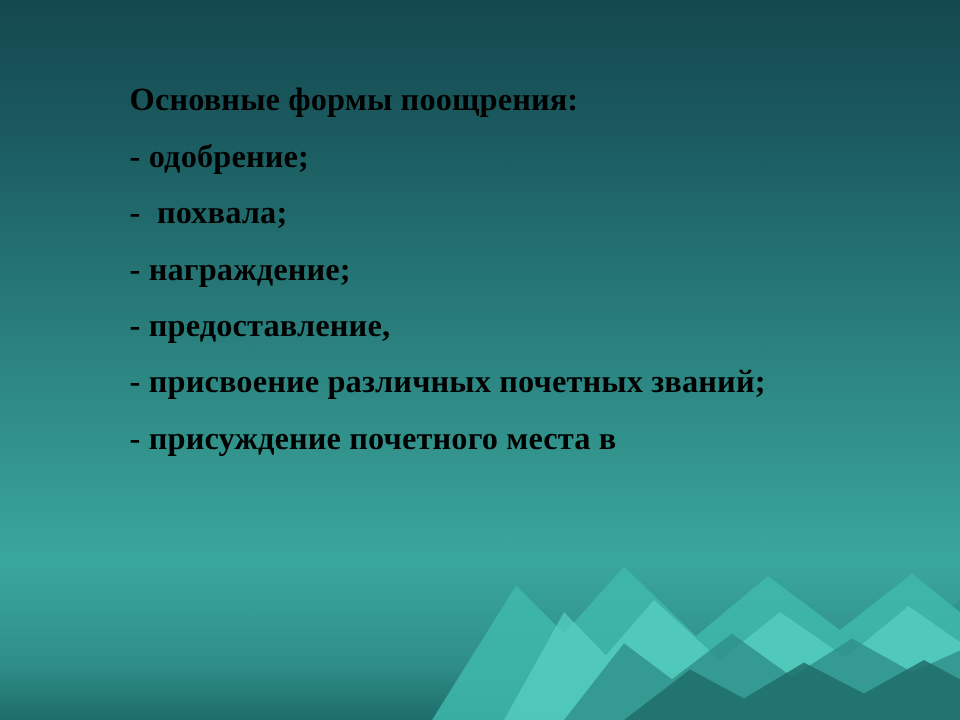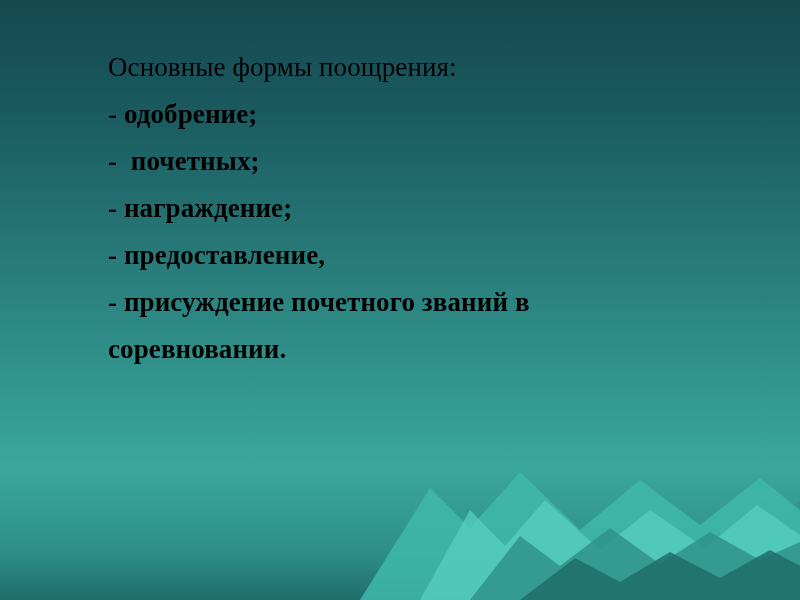--- a/index.html
+++ b/index.html
@@ -36,41 +36,42 @@
   }
   .line {
     color: #000000;
     font-size: 27px;
     line-height: 47px;
     letter-spacing: 0.1px;
     white-space: pre;
     font-weight: bold;
   }
   .line.heading {
-    font-weight: normal;
+    font-weight: bold;
+    margin-top: 16px;
   }
 </style>
 </head>
 <body>
 
 <div id="slide">
 
   <div class="deco-layer">
     <svg width="800" height="240" viewBox="0 0 800 240" xmlns="http://www.w3.org/2000/svg">
       <polygon points="330,240 420,470 800,140 800,240" fill="#2a8f8a" opacity="0.55"></polygon>
       <polygon points="360,240 430,128 470,168 520,112 580,170 640,120 700,165 760,118 800,150 800,240" fill="#3fb8ac" opacity="0.85"></polygon>
       <polygon points="420,240 470,150 505,186 545,140 600,190 650,150 705,188 757,145 800,175 800,240" fill="#57cfc0" opacity="0.75"></polygon>
       <polygon points="470,240 520,176 560,206 610,168 660,204 710,172 760,200 800,182 800,240" fill="#2e8f88" opacity="0.8"></polygon>
       <polygon points="520,240 575,198 620,222 670,192 720,218 770,190 800,206 800,240" fill="#1e6d6b" opacity="0.85"></polygon>
     </svg>
   </div>
 
   <div class="content">
     <div class="line heading">Основные формы поощрения:</div>
     <div class="line">- одобрение;</div>
-    <div class="line">-  почетных;</div>
+    <div class="line">-  похвала;</div>
     <div class="line">- награждение;</div>
     <div class="line">- предоставление,</div>
-    <div class="line">- присуждение почетного званий в</div>
-    <div class="line">соревновании.</div>
+    <div class="line">- присвоение различных почетных званий;</div>
+    <div class="line">- присуждение почетного места в</div>
   </div>
 
 </div>
 
 </body></html>

